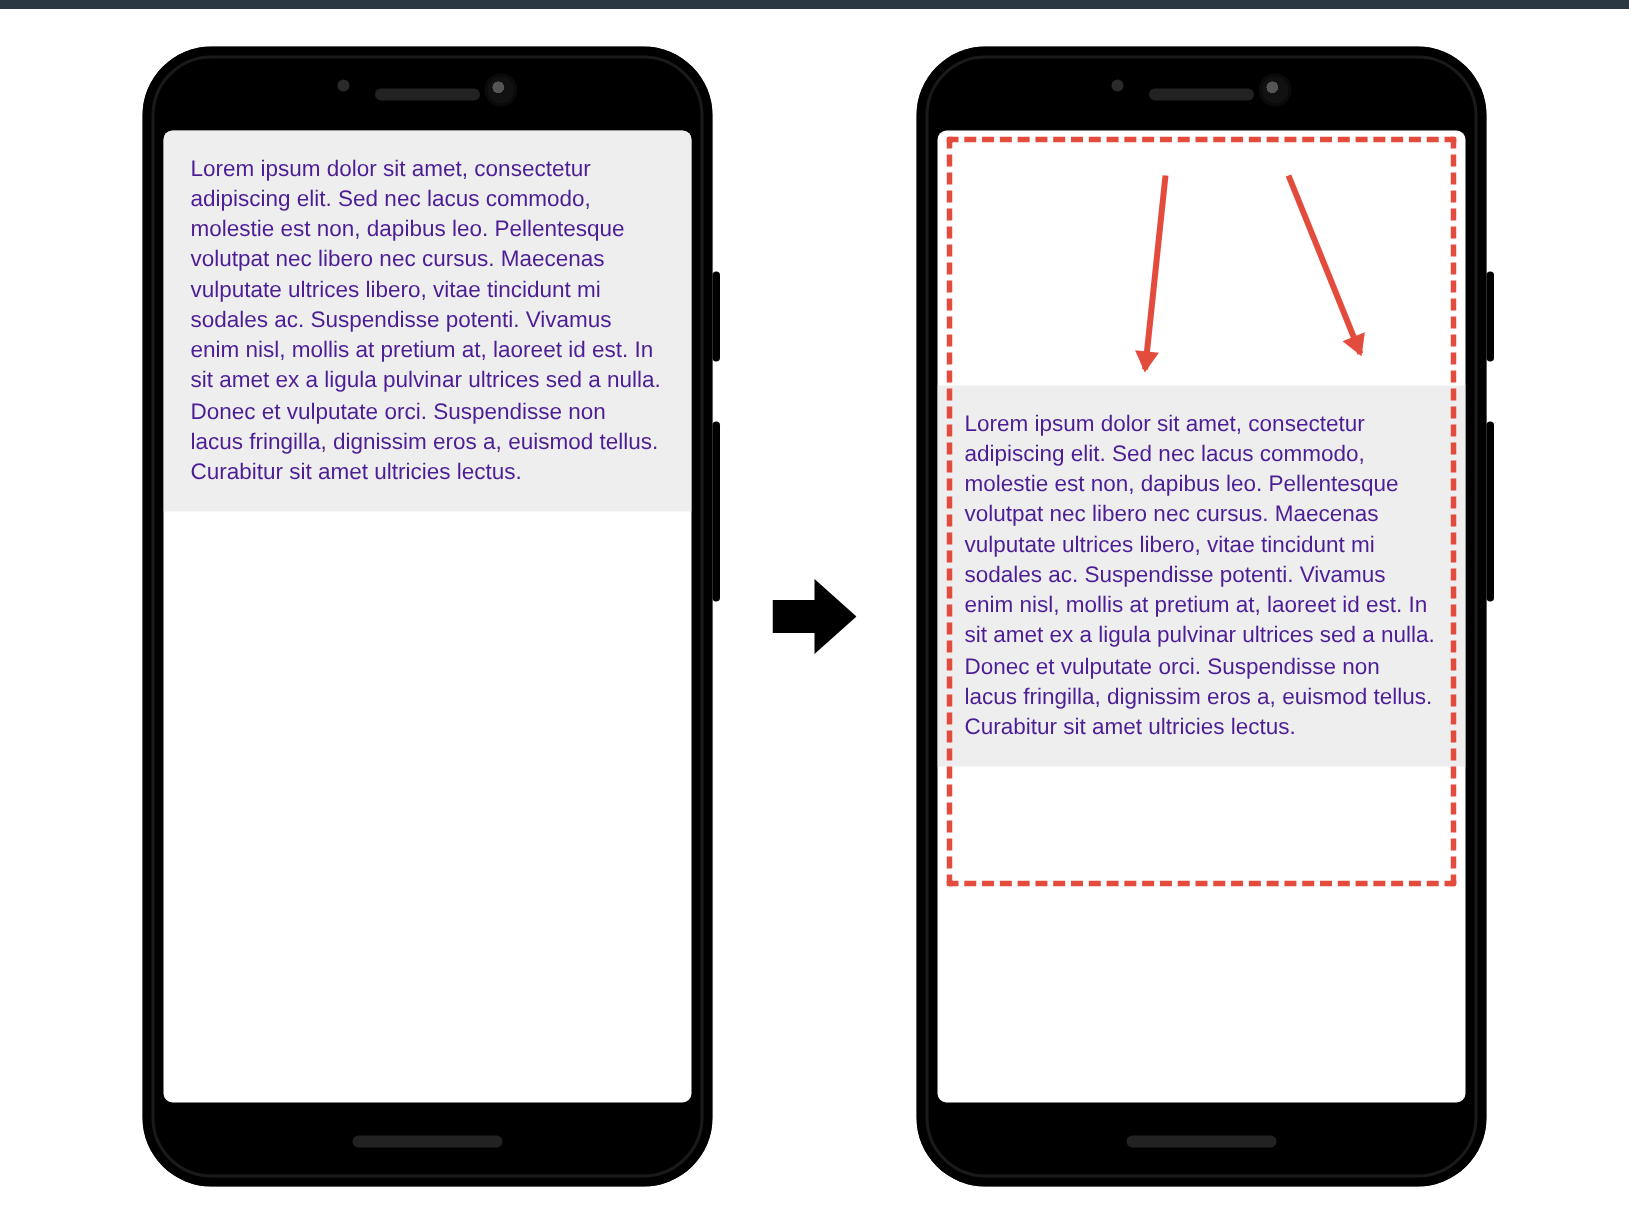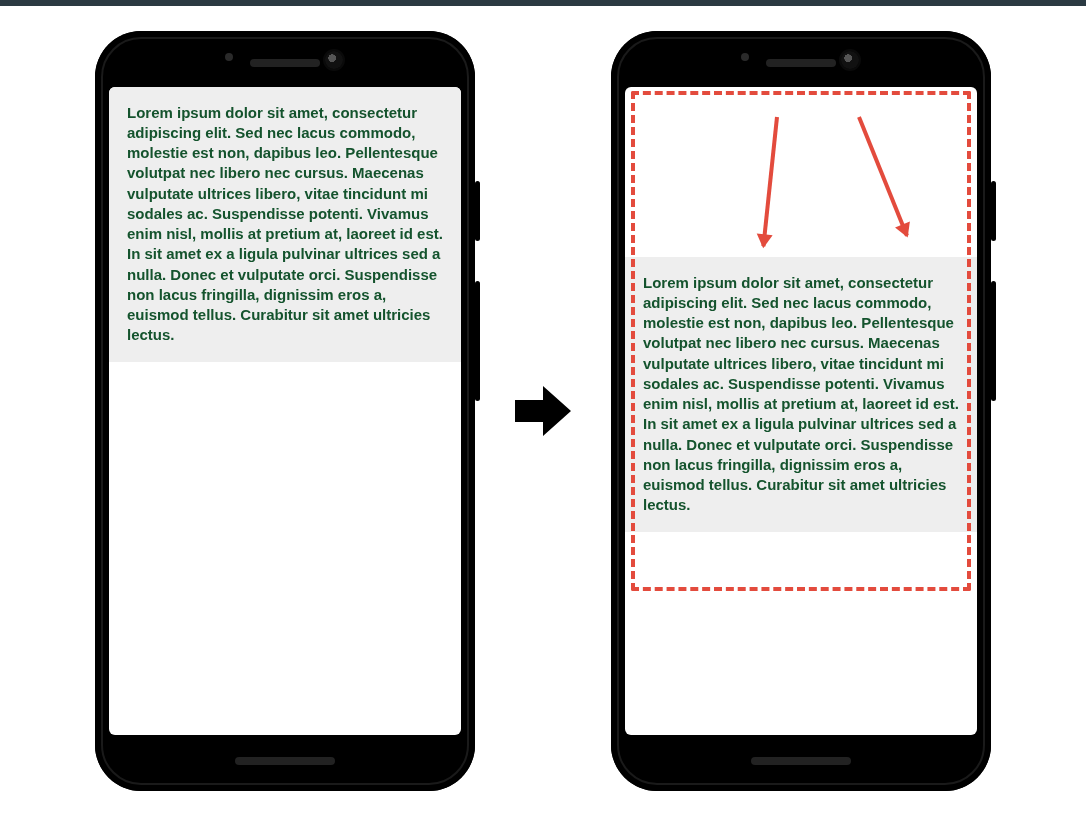--- a/index.html
+++ b/index.html
@@ -96,25 +96,24 @@
     bottom: 56px;
     left: 14px;
     right: 14px;
     background: #ffffff;
     border-radius: 6px;
     overflow: hidden;
   }
 
   .text-card {
     background: #eeeeee;
-    color: #14532d;
+    color: #4c1d95;
     font-size: 15px;
     line-height: 1.35;
     padding: 16px 18px;
-    font-weight: bold;
   }
   .phone.left .text-card {
     margin: 0;
   }
   .phone.right .text-card {
     margin-top: 170px;
   }
 
   
   .overlay {

